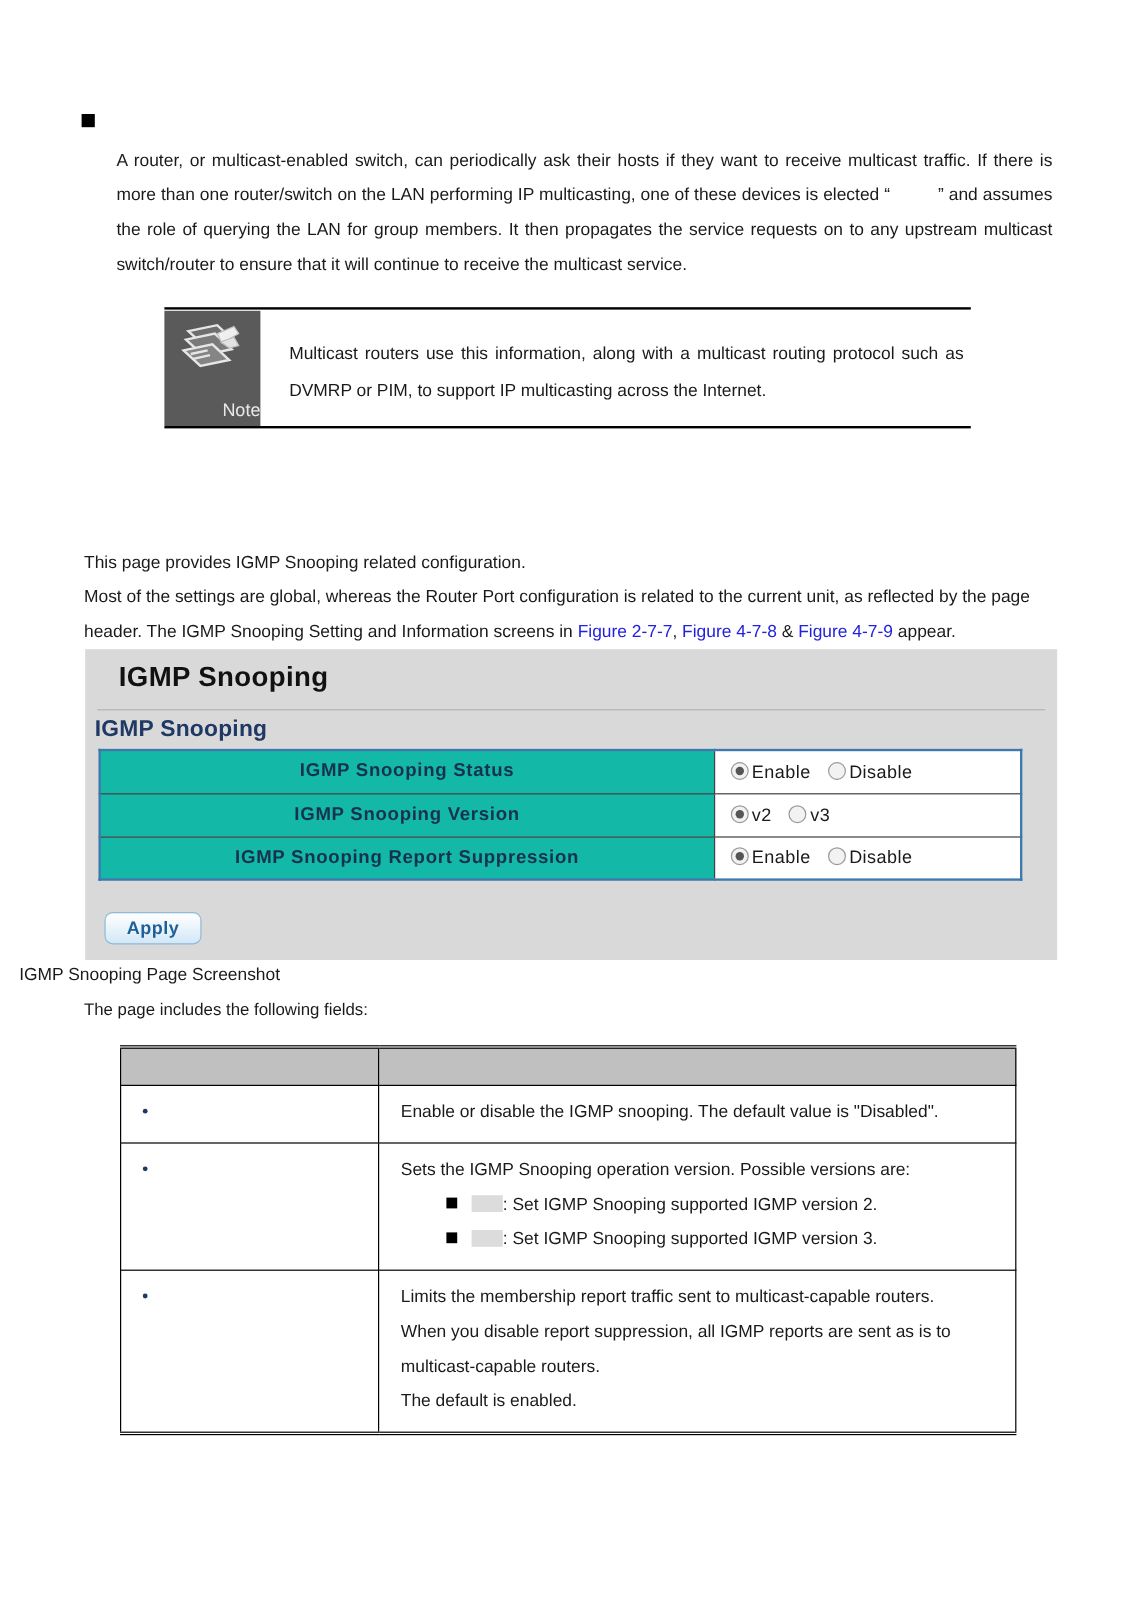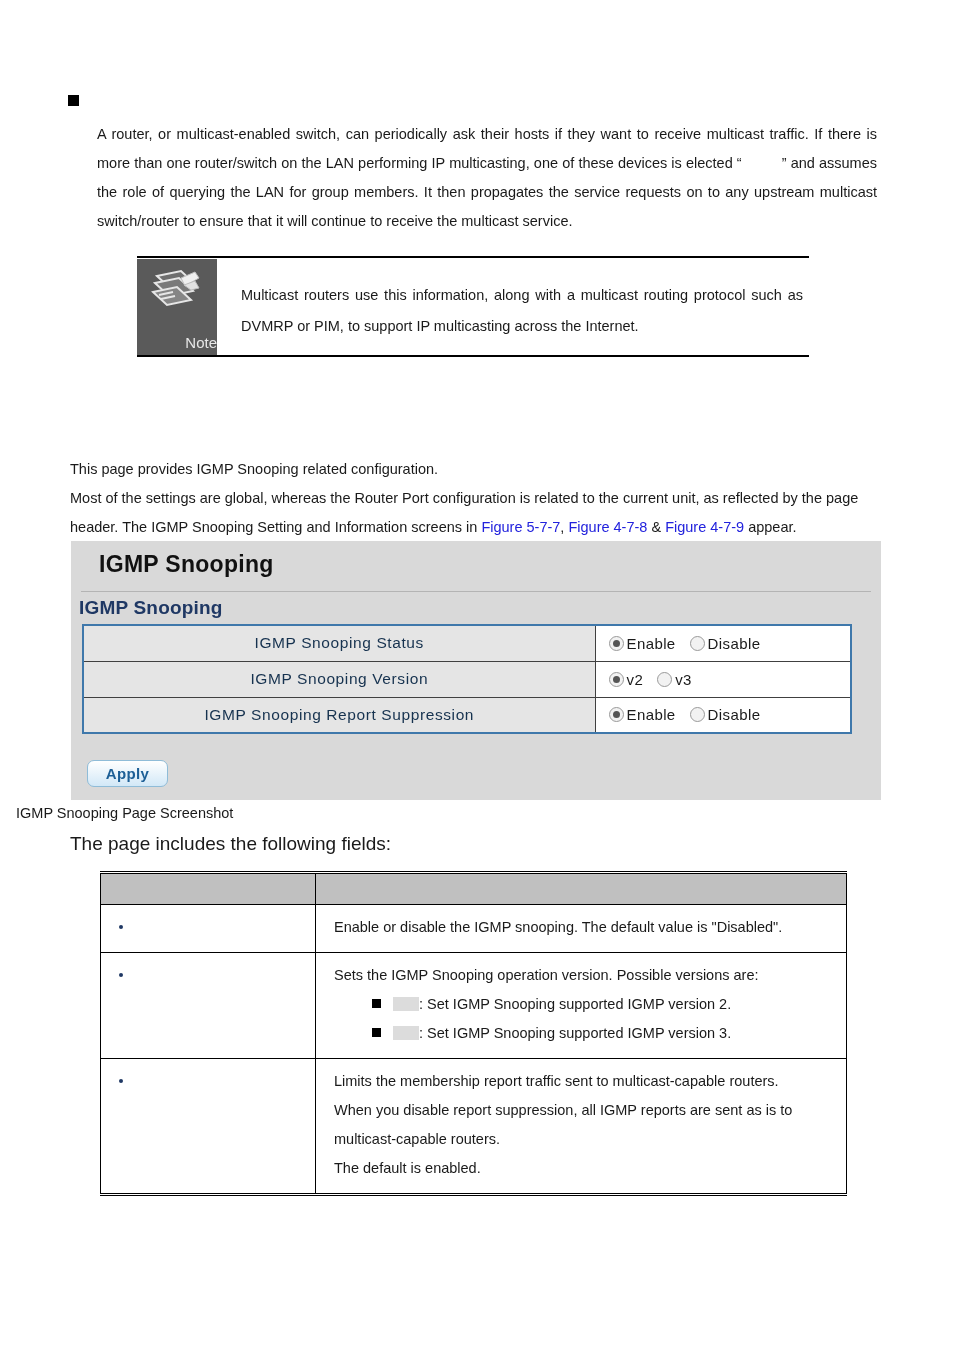--- a/index.html
+++ b/index.html
@@ -180,24 +180,24 @@
     background: #ffffff;
   }
   .igmp-table tr { height: 36px; }
   .igmp-table td {
     border: 1px solid #404040;
     padding: 0;
     box-sizing: border-box;
   }
   .igmp-table td.lbl {
     width: 512px;
-    background: #e5e5e5;
+    background: #14b8a6;
     text-align: center;
     font-size: 15.5px;
-    font-weight: normal;
+    font-weight: bold;
     color: #16324f;
     letter-spacing: 0.6px;
   }
   .igmp-table td.val {
     background: #ffffff;
     padding-left: 13px;
     font-size: 15px;
     color: #1a1a1a;
     letter-spacing: 0.4px;
   }
@@ -252,21 +252,21 @@
     text-align: left;
     font-size: 14.5px;
     color: #1a1a1a;
     padding-left: 16px;
   }
 
   .intro-fields {
     position: absolute;
     left: 70px;
     top: 833px;
-    font-size: 19px;
+    font-size: 14px;
     color: #1a1a1a;
   }
 
   
   .fields-table {
     position: absolute;
     left: 100px;
     top: 871px;
     width: 746px;
     border-collapse: collapse;
@@ -402,21 +402,21 @@
         <p>Multicast routers use this information, along with a multicast routing protocol such as DVMRP or PIM, to support IP multicasting across the Internet.</p>
       </div>
     </div>
     <div class="note-rule"></div>
   </div>
 
   <div class="sub-heading-missing"></div>
 
   <div class="para-block-2 body-text">
     <p>This page provides IGMP Snooping related configuration.</p>
-    <p><span>Most of the settings are global, whereas the Router Port configuration is related to the current unit, as reflected by the page header. The IGMP Snooping Setting and Information screens in </span><span class="link">Figure 5-7-7</span><span>, </span><span class="link">Figure 4-7-8</span><span> &amp; </span><span class="link">Figure 4-7-9</span><span> appear.</span></p>
+    <p><span>Most of the settings are global, whereas the Router Port configuration is related to the current unit, as reflected by the page header. The IGMP Snooping Setting and Information screens in </span><span class="link">Figure 2-7-7</span><span>, </span><span class="link">Figure 4-7-8</span><span> &amp; </span><span class="link">Figure 4-7-9</span><span> appear.</span></p>
   </div>
 
   <div class="shot">
     <div class="shot-title">IGMP Snooping</div>
     <div class="shot-divider"></div>
     <div class="shot-section">IGMP Snooping</div>
 
     <table class="igmp-table">
       <tbody>
         <tr>

